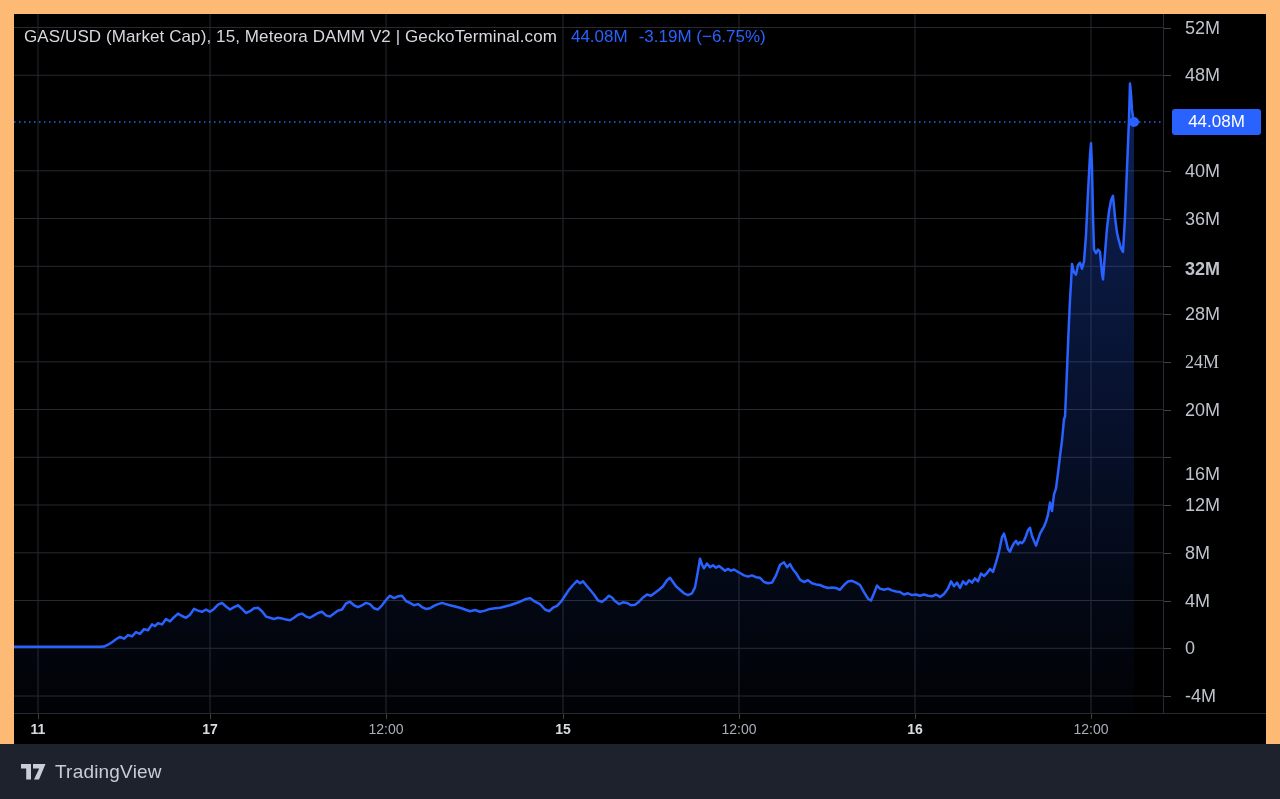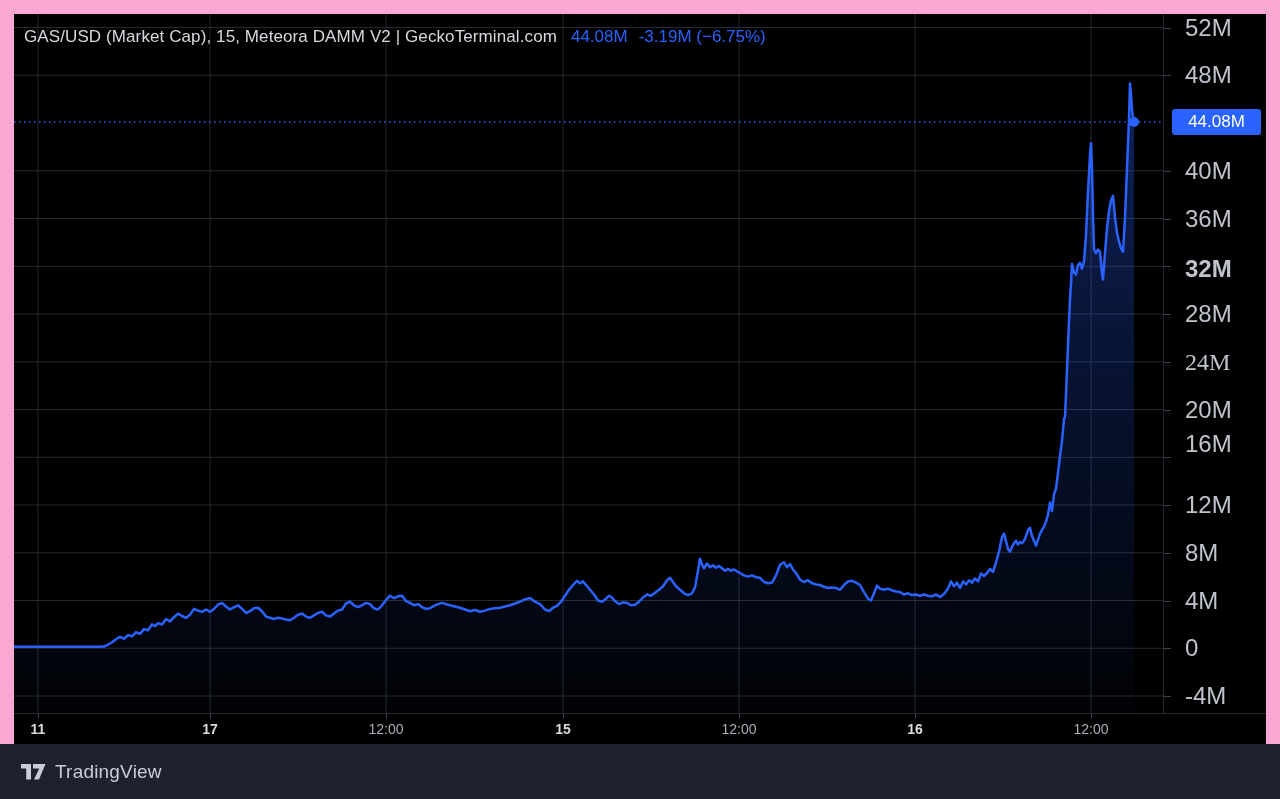--- a/index.html
+++ b/index.html
@@ -1,33 +1,33 @@
 <!DOCTYPE html>
 <html><head>
 <meta charset="utf-8">
 <style>
   * { margin:0; padding:0; box-sizing:border-box; }
   html,body { width:1280px; height:799px; overflow:hidden; }
   body { background:#1e222d; font-family:"Liberation Sans", sans-serif; position:relative; }
 
-  .widget { position:absolute; inset:0; background:#f9a8d4;padding-left:11px; }
+  .widget { position:absolute; inset:0; background:#fdba74;padding-left:11px; }
 
   .plot { position:absolute; left:14px; top:14px; width:1149px; height:699px; background:#000; }
   .plot svg { position:absolute; left:0; top:0; }
 
   .legend { position:absolute; left:10px; top:13px; display:flex; align-items:baseline; gap:14px;
             font-size:17px; white-space:nowrap; z-index:5; }
   .legend .sym { color:#d6d8de; letter-spacing:.1px; cursor:pointer; }
   .legend .vals { display:flex; gap:11px; }
   .legend .vals span { color:#2962ff; }
 
   .price-axis { position:absolute; left:1163px; top:14px; width:103px; height:699px;
                 background:#000; border-left:1px solid #262a33; z-index:2; }
   .plabel { position:absolute; left:21px; transform:translateY(-50%); color:#bfc3cc;
-            font-size:24px; line-height:18px; }
+            font-size:18px; line-height:18px; }
   .ptick { position:absolute; left:0; width:7px; height:1px; background:#3c414c; }
 
   .price-badge { position:absolute; left:8px; width:89px; height:26px; background:#2962ff;
                  border-radius:3px; color:#fff; font-size:17px; display:flex;
                  align-items:center; justify-content:center; z-index:3; }
 
   .time-axis { position:absolute; left:14px; top:713px; width:1252px; height:31px;
                background:#000; border-top:1px solid #262a33; z-index:2; }
   .tlabel { position:absolute; top:6px; transform:translateX(-50%); font-size:14px; line-height:19px; }
   .tlabel.day  { color:#d8dbe0; font-weight:700; }
@@ -103,21 +103,21 @@
       <div class="plabel" style="top: 204.5px;">36M</div>
       <div class="ptick" style="top: 252.3px;"></div>
       <div class="plabel" style="top: 255px; font-weight: bold;">32M</div>
       <div class="ptick" style="top: 300px;"></div>
       <div class="plabel" style="top: 300px;">28M</div>
       <div class="ptick" style="top: 347.8px;"></div>
       <div class="plabel" style="top: 347.8px; font-family: Liberation Serif, serif;">24M</div>
       <div class="ptick" style="top: 395.5px;"></div>
       <div class="plabel" style="top: 395.5px;">20M</div>
       <div class="ptick" style="top: 443.3px;"></div>
-      <div class="plabel" style="top: 430px;">16M</div>
+      <div class="plabel" style="top: 460px;">16M</div>
       <div class="ptick" style="top: 491px;"></div>
       <div class="plabel" style="top: 491px;">12M</div>
       <div class="ptick" style="top: 538.8px;"></div>
       <div class="plabel" style="top: 538.8px;">8M</div>
       <div class="ptick" style="top: 586.5px;"></div>
       <div class="plabel" style="top: 586.5px;">4M</div>
       <div class="ptick" style="top: 634.3px;"></div>
       <div class="plabel" style="top: 634.3px;">0</div>
       <div class="ptick" style="top: 682px;"></div>
       <div class="plabel" style="top: 682px;">-4M</div>

